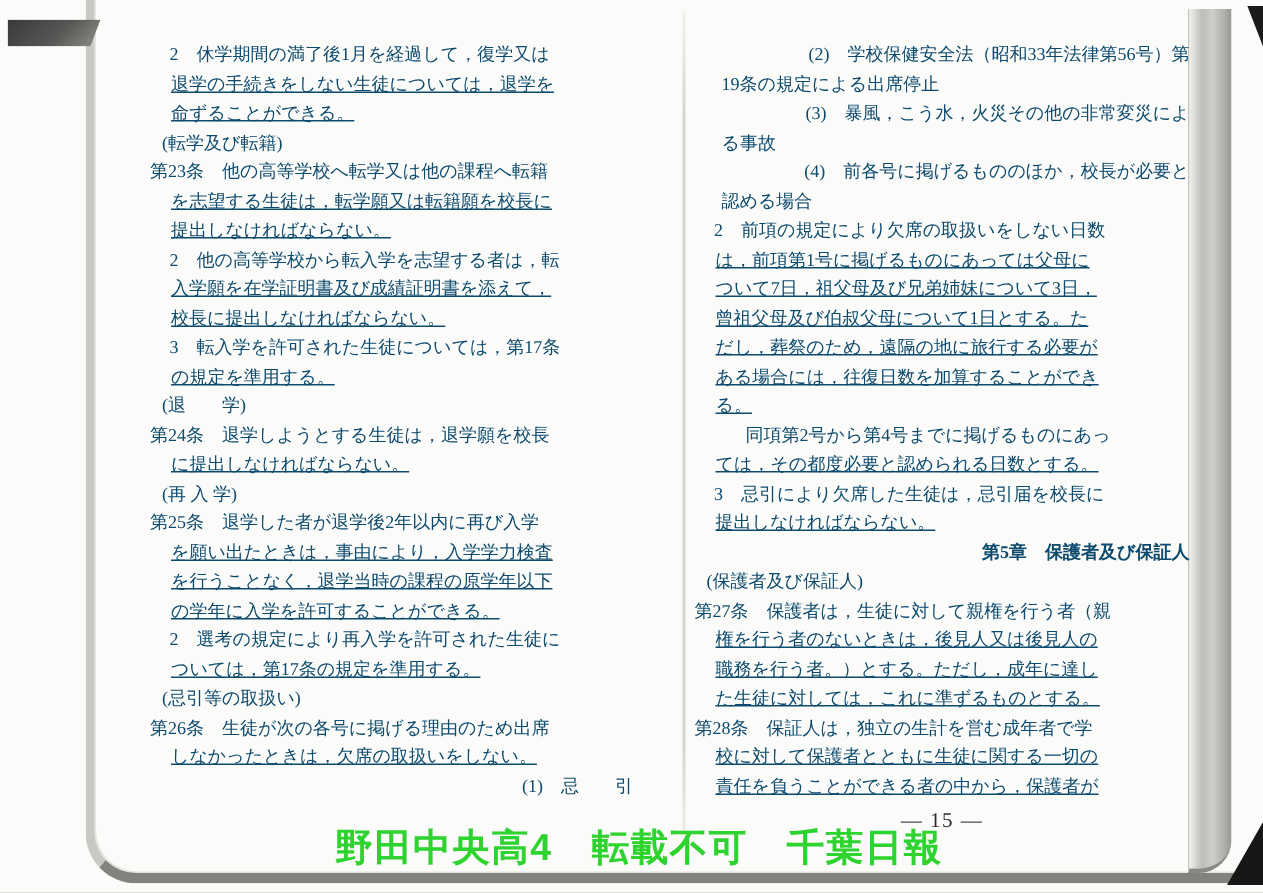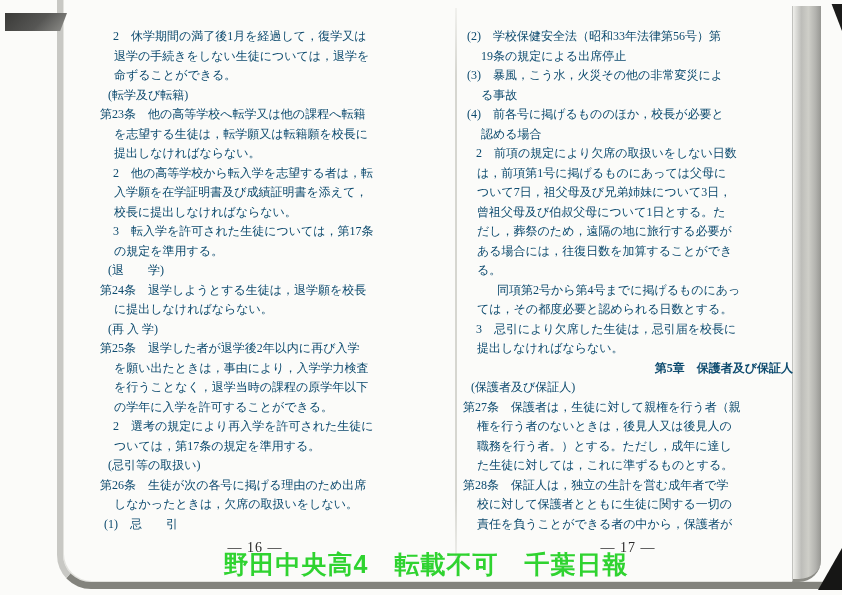--- a/index.html
+++ b/index.html
@@ -66,23 +66,23 @@
     color: #0c4a6e;
     letter-spacing: 0px;
     white-space: pre;
     z-index: 4;
   }
   .col-left  { left: 100px; width: 322px; }
   .col-right { left: 463px; width: 330px; }
 
   .line          { padding-left: 0; }
   .line.num      { padding-left: 13px; }
-  .line.cont     { padding-left: 14px; }
+  .line.cont     { padding-left: 14px; text-decoration: underline; }
   .line.paren    { padding-left: 8px; font-family: Liberation Serif, serif; }
-  .line.sub      { padding-left: 4px; }
+  .line.sub      { padding-left: 4px; text-align: right; }
   .line.cont2    { padding-left: 18px; }
   .line.indent2  { padding-left: 34px; }
   .line.chapter  { text-align: right; font-weight: bold; padding-left: 0; }
 
   .pagenum {
     position: absolute; top: 540px;
     font-size: 14px; color: #2a2a2a;
     text-align: center;
     letter-spacing: 1px;
     z-index: 4;
@@ -107,20 +107,19 @@
 <div class="scene">
 
   <div class="page-frame"></div>
   <div class="cover-corner-tl"></div>
   <div class="edge-strip-right"></div>
   <div class="cover-corner-tr"></div>
   <div class="cover-corner-br"></div>
   <div class="gutter-line"></div>
 
   <div class="text-col col-left"><div class="line num">2　休学期間の満了後1月を経過して，復学又は</div><div class="line cont">退学の手続きをしない生徒については，退学を</div><div class="line cont">命ずることができる。</div><div class="line paren">(転学及び転籍)</div><div class="line">第23条　他の高等学校へ転学又は他の課程へ転籍</div><div class="line cont">を志望する生徒は，転学願又は転籍願を校長に</div><div class="line cont">提出しなければならない。</div><div class="line num">2　他の高等学校から転入学を志望する者は，転</div><div class="line cont">入学願を在学証明書及び成績証明書を添えて，</div><div class="line cont">校長に提出しなければならない。</div><div class="line num">3　転入学を許可された生徒については，第17条</div><div class="line cont">の規定を準用する。</div><div class="line paren">(退　　学)</div><div class="line">第24条　退学しようとする生徒は，退学願を校長</div><div class="line cont">に提出しなければならない。</div><div class="line paren">(再 入 学)</div><div class="line">第25条　退学した者が退学後2年以内に再び入学</div><div class="line cont">を願い出たときは，事由により，入学学力検査</div><div class="line cont">を行うことなく，退学当時の課程の原学年以下</div><div class="line cont">の学年に入学を許可することができる。</div><div class="line num">2　選考の規定により再入学を許可された生徒に</div><div class="line cont">ついては，第17条の規定を準用する。</div><div class="line paren">(忌引等の取扱い)</div><div class="line">第26条　生徒が次の各号に掲げる理由のため出席</div><div class="line cont">しなかったときは，欠席の取扱いをしない。</div><div class="line sub">(1)　忌　　引</div></div>
-  <div class="pagenum pagenum-left">— 16 —</div>
 
   <div class="text-col col-right"><div class="line sub">(2)　学校保健安全法（昭和33年法律第56号）第</div><div class="line cont2">19条の規定による出席停止</div><div class="line sub">(3)　暴風，こう水，火災その他の非常変災によ</div><div class="line cont2">る事故</div><div class="line sub">(4)　前各号に掲げるもののほか，校長が必要と</div><div class="line cont2">認める場合</div><div class="line num">2　前項の規定により欠席の取扱いをしない日数</div><div class="line cont">は，前項第1号に掲げるものにあっては父母に</div><div class="line cont">ついて7日，祖父母及び兄弟姉妹について3日，</div><div class="line cont">曾祖父母及び伯叔父母について1日とする。た</div><div class="line cont">だし，葬祭のため，遠隔の地に旅行する必要が</div><div class="line cont">ある場合には，往復日数を加算することができ</div><div class="line cont">る。</div><div class="line indent2">同項第2号から第4号までに掲げるものにあっ</div><div class="line cont">ては，その都度必要と認められる日数とする。</div><div class="line num">3　忌引により欠席した生徒は，忌引届を校長に</div><div class="line cont">提出しなければならない。</div><div class="line chapter">第5章　保護者及び保証人</div><div class="line paren">(保護者及び保証人)</div><div class="line">第27条　保護者は，生徒に対して親権を行う者（親</div><div class="line cont">権を行う者のないときは，後見人又は後見人の</div><div class="line cont">職務を行う者。）とする。ただし，成年に達し</div><div class="line cont">た生徒に対しては，これに準ずるものとする。</div><div class="line">第28条　保証人は，独立の生計を営む成年者で学</div><div class="line cont">校に対して保護者とともに生徒に関する一切の</div><div class="line cont">責任を負うことができる者の中から，保護者が</div></div>
-  <div class="pagenum pagenum-right">— 17 —</div>
+  <div class="pagenum pagenum-right">— 15 —</div>
 
   <div class="watermark" style="color: rgb(47, 211, 48);">野田中央高4　転載不可　千葉日報</div>
 
 </div>
 
 </body></html>

